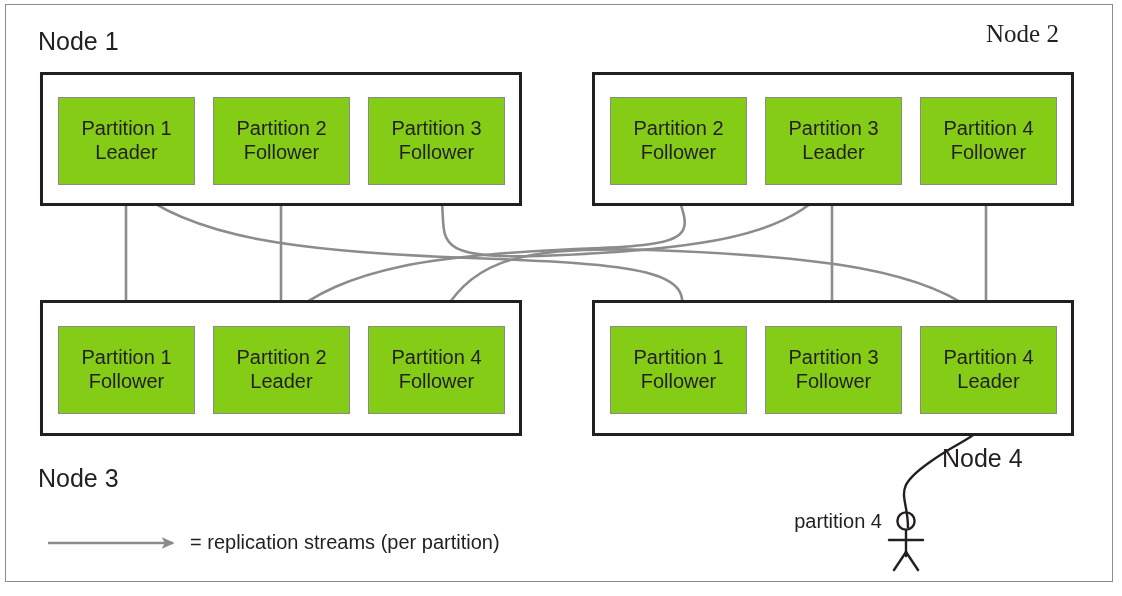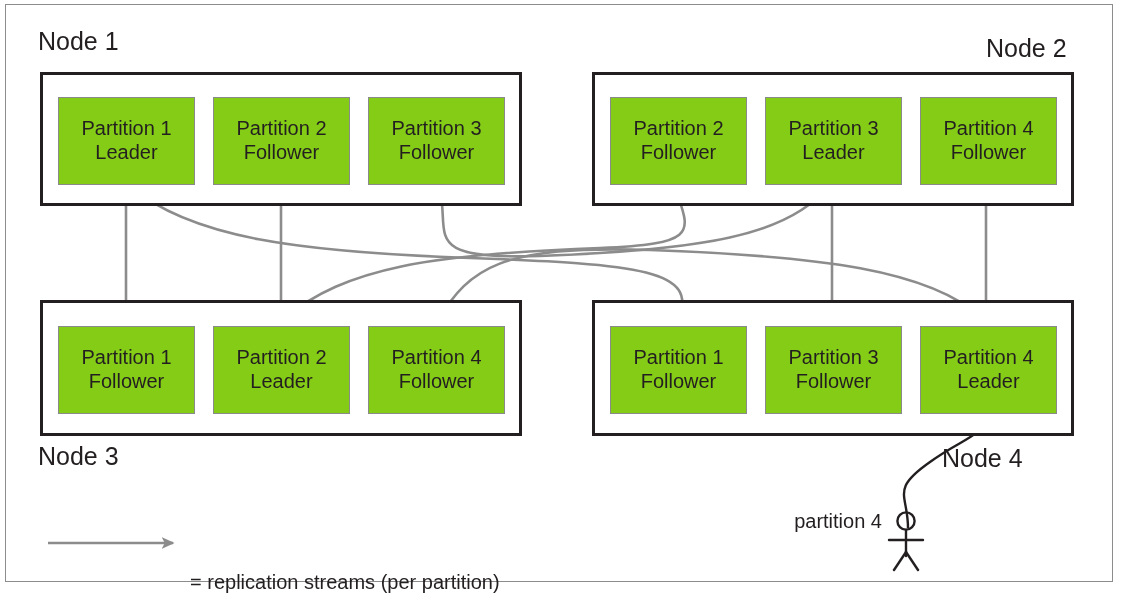--- a/index.html
+++ b/index.html
@@ -130,21 +130,21 @@
   </div>
   <div class="part-box" style="left:213px; top:97px;">
     <span class="part-line">Partition 2</span>
     <span class="part-line">Follower</span>
   </div>
   <div class="part-box" style="left:368px; top:97px;">
     <span class="part-line">Partition 3</span>
     <span class="part-line">Follower</span>
   </div>
 
-  <div class="node-label" style="left:986px; top:34px;">Node 2</div>
+  <div class="node-label" style="left:986px; top:20px;font-family:Liberation Serif, serif;">Node 2</div>
   <div class="node-box" style="left:592px; top:72px; width:482px; height:134px;"></div>
   <div class="part-box" style="left:610px; top:97px;">
     <span class="part-line">Partition 2</span>
     <span class="part-line">Follower</span>
   </div>
   <div class="part-box" style="left:765px; top:97px;">
     <span class="part-line">Partition 3</span>
     <span class="part-line">Leader</span>
   </div>
   <div class="part-box" style="left:920px; top:97px;">
@@ -158,36 +158,36 @@
     <span class="part-line">Follower</span>
   </div>
   <div class="part-box" style="left:213px; top:326px;">
     <span class="part-line">Partition 2</span>
     <span class="part-line">Leader</span>
   </div>
   <div class="part-box" style="left:368px; top:326px;">
     <span class="part-line">Partition 4</span>
     <span class="part-line">Follower</span>
   </div>
-  <div class="node-label" style="left:38px; top:442px;">Node 3</div>
+  <div class="node-label" style="left:38px; top:464px;">Node 3</div>
 
   <div class="node-box" style="left:592px; top:300px; width:482px; height:136px;"></div>
   <div class="part-box" style="left:610px; top:326px;">
     <span class="part-line">Partition 1</span>
     <span class="part-line">Follower</span>
   </div>
   <div class="part-box" style="left:765px; top:326px;">
     <span class="part-line">Partition 3</span>
     <span class="part-line">Follower</span>
   </div>
   <div class="part-box" style="left:920px; top:326px;">
     <span class="part-line">Partition 4</span>
     <span class="part-line">Leader</span>
   </div>
   <div class="node-label" style="left:942px; top:444px;">Node 4</div>
 
-  <div class="legend-text" style="left:190px; top:531px;margin-top:40px;">= replication streams (per partition)</div>
+  <div class="legend-text" style="left:190px; top:531px;">= replication streams (per partition)</div>
 
   <div class="writer-text" style="left:748px; top:509px; width:134px;">
     <div>partition 4</div>
   </div>
 
 </div>
 
 </body></html>

